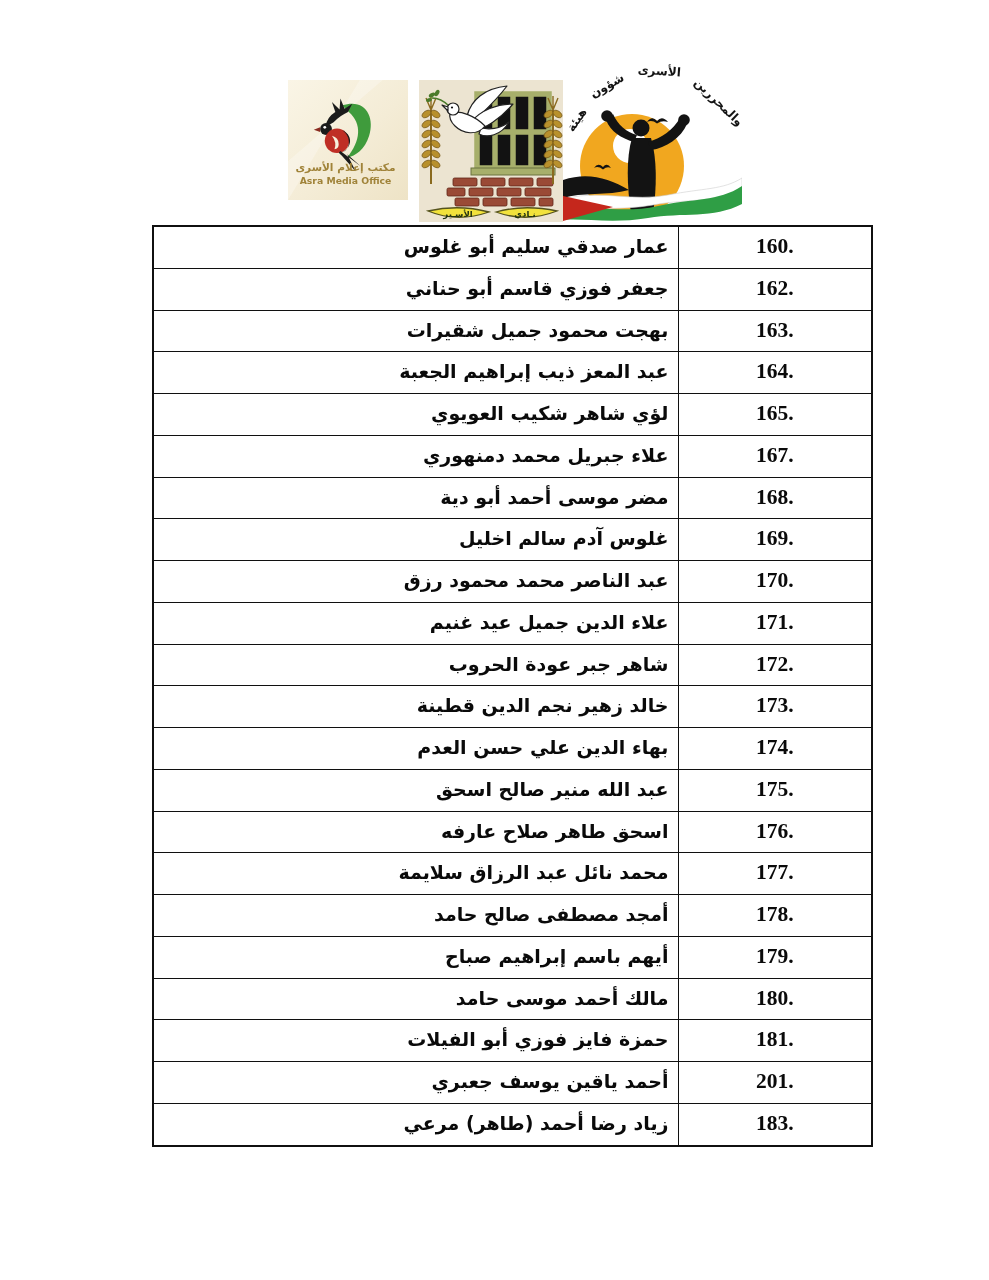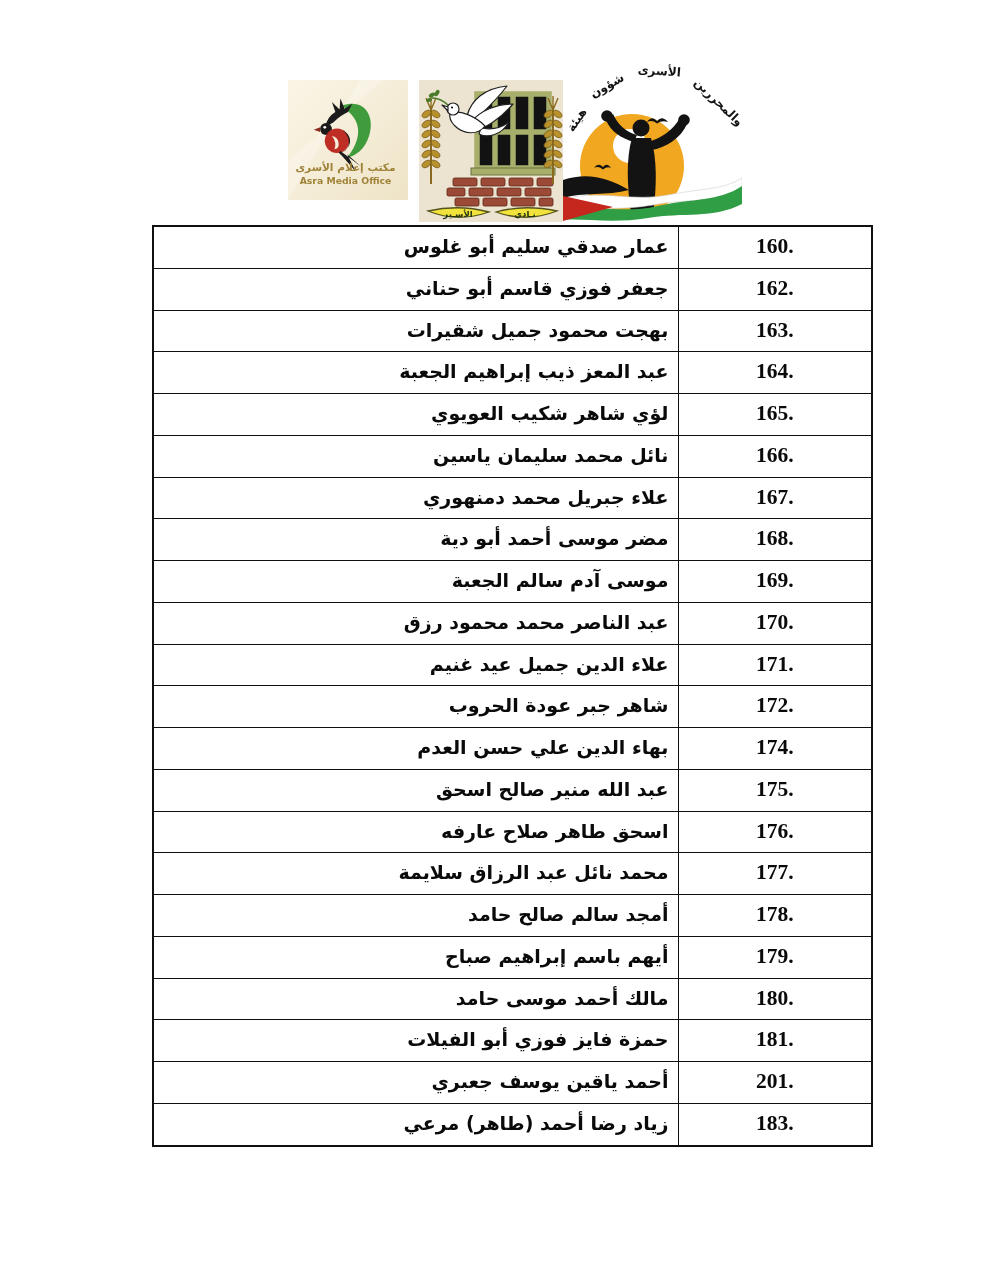--- a/index.html
+++ b/index.html
@@ -197,65 +197,65 @@
         </tr>
         <tr>
           <td class="name-cell">عبد المعز ذيب إبراهيم الجعبة</td>
           <td class="num-cell">164.</td>
         </tr>
         <tr>
           <td class="name-cell">لؤي شاهر شكيب العويوي</td>
           <td class="num-cell">165.</td>
         </tr>
         <tr>
-          <td class="name-cell">نائل محمد سليمان ياسين</td>
-          <td class="num-cell">166.</td>
-        </tr>
-        <tr>
           <td class="name-cell">علاء جبريل محمد دمنهوري</td>
           <td class="num-cell">167.</td>
         </tr>
         <tr>
           <td class="name-cell">مضر موسى أحمد أبو دية</td>
           <td class="num-cell">168.</td>
         </tr>
         <tr>
-          <td class="name-cell">موسى آدم سالم الجعبة</td>
+          <td class="name-cell">غلوس آدم سالم اخليل</td>
           <td class="num-cell">169.</td>
         </tr>
         <tr>
           <td class="name-cell">عبد الناصر محمد محمود رزق</td>
           <td class="num-cell">170.</td>
         </tr>
         <tr>
           <td class="name-cell">علاء الدين جميل عيد غنيم</td>
           <td class="num-cell">171.</td>
         </tr>
         <tr>
           <td class="name-cell">شاهر جبر عودة الحروب</td>
           <td class="num-cell">172.</td>
         </tr>
         <tr>
+          <td class="name-cell">خالد زهير نجم الدين قطينة</td>
+          <td class="num-cell">173.</td>
+        </tr>
+        <tr>
           <td class="name-cell">بهاء الدين علي حسن العدم</td>
           <td class="num-cell">174.</td>
         </tr>
         <tr>
           <td class="name-cell">عبد الله منير صالح اسحق</td>
           <td class="num-cell">175.</td>
         </tr>
         <tr>
           <td class="name-cell">اسحق طاهر صلاح عارفه</td>
           <td class="num-cell">176.</td>
         </tr>
         <tr>
           <td class="name-cell">محمد نائل عبد الرزاق سلايمة</td>
           <td class="num-cell">177.</td>
         </tr>
         <tr>
-          <td class="name-cell">أمجد سالم صالح حامد</td>
+          <td class="name-cell">أمجد مصطفى صالح حامد</td>
           <td class="num-cell">178.</td>
         </tr>
         <tr>
           <td class="name-cell">أيهم باسم إبراهيم صباح</td>
           <td class="num-cell">179.</td>
         </tr>
         <tr>
           <td class="name-cell">مالك أحمد موسى حامد</td>
           <td class="num-cell">180.</td>
         </tr>

